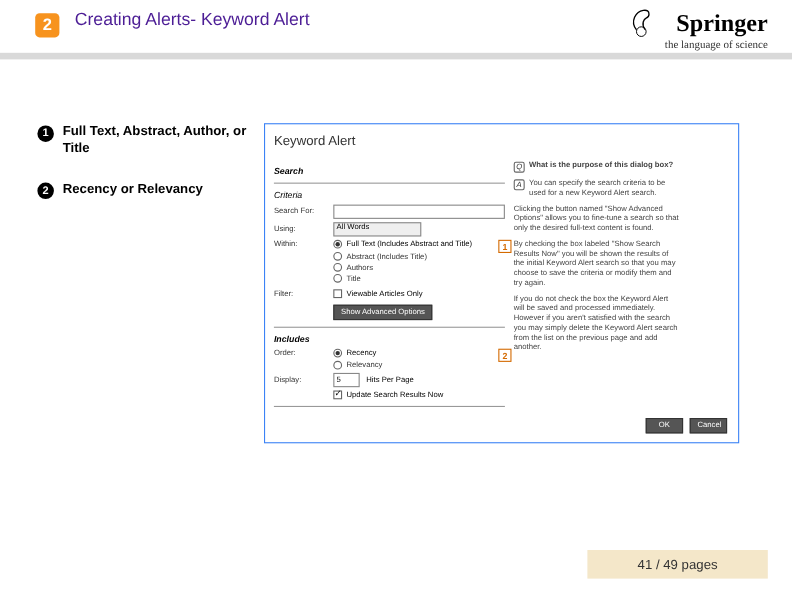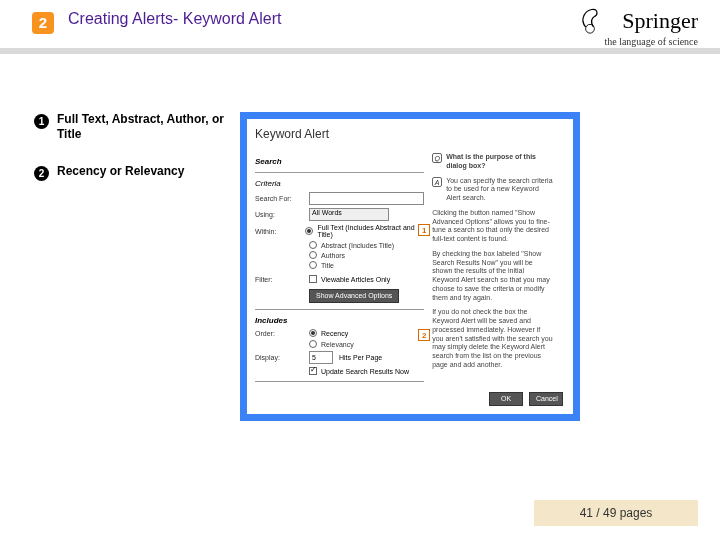--- a/index.html
+++ b/index.html
@@ -43,42 +43,42 @@
     top: 48px;
     height: 6px;
     background: #d9d9d9;
   }
   .brand {
     position: absolute;
     right: 22px;
     top: 6px;
     text-align: right;
   }
-  .brand-row { display: flex; align-items: flex-end; justify-content: flex-end; gap: 18px; }
+  .brand-row { display: flex; align-items: flex-end; justify-content: flex-end; gap: 18px; font-weight: bold; }
   .brand-horse { width: 28px; height: 28px; }
   .brand-name { font-family: Georgia, 'Times New Roman', serif; font-size: 22px; }
   .brand-tag  { font-family: Georgia, 'Times New Roman', serif; font-size: 10px; color: #333; margin-top: 2px; }
 
   .body-area {
     display: flex;
     padding: 46px 0 0 34px;
   }
   .left-col { width: 206px; }
   .left-item { display: flex; align-items: flex-start; margin-bottom: 22px; }
   .num-circle {
     width: 15px; height: 15px; border-radius: 50%;
     background: #000; color: #fff; font-size: 10px; font-weight: bold;
     text-align: center; line-height: 15px; margin-right: 8px; margin-top: 2px;
     flex-shrink: 0;
   }
   .left-text { font-size: 12px; font-weight: bold; line-height: 1.25; }
 
   .dialog {
-    width: 340px;
-    border: 7px solid #3b82f6;
+    width: 432px;
+    border: 1px solid #3b82f6;
     font-size: 8px;
     background: #fff;
     padding: 8px 20px 10px 8px;
     position: relative;
   }
   .dialog-title { font-size: 12px; color: #333; margin-bottom: 12px; }
   .section-label { font-weight: bold; font-size: 8px; margin: 4px 0 4px 0; font-style: italic; }
   .dialog-main { display: flex; gap: 8px; }
   .dialog-left { width: 210px; }
   .dialog-right { width: 150px; font-size: 7px; color: #444; line-height: 1.25; }

